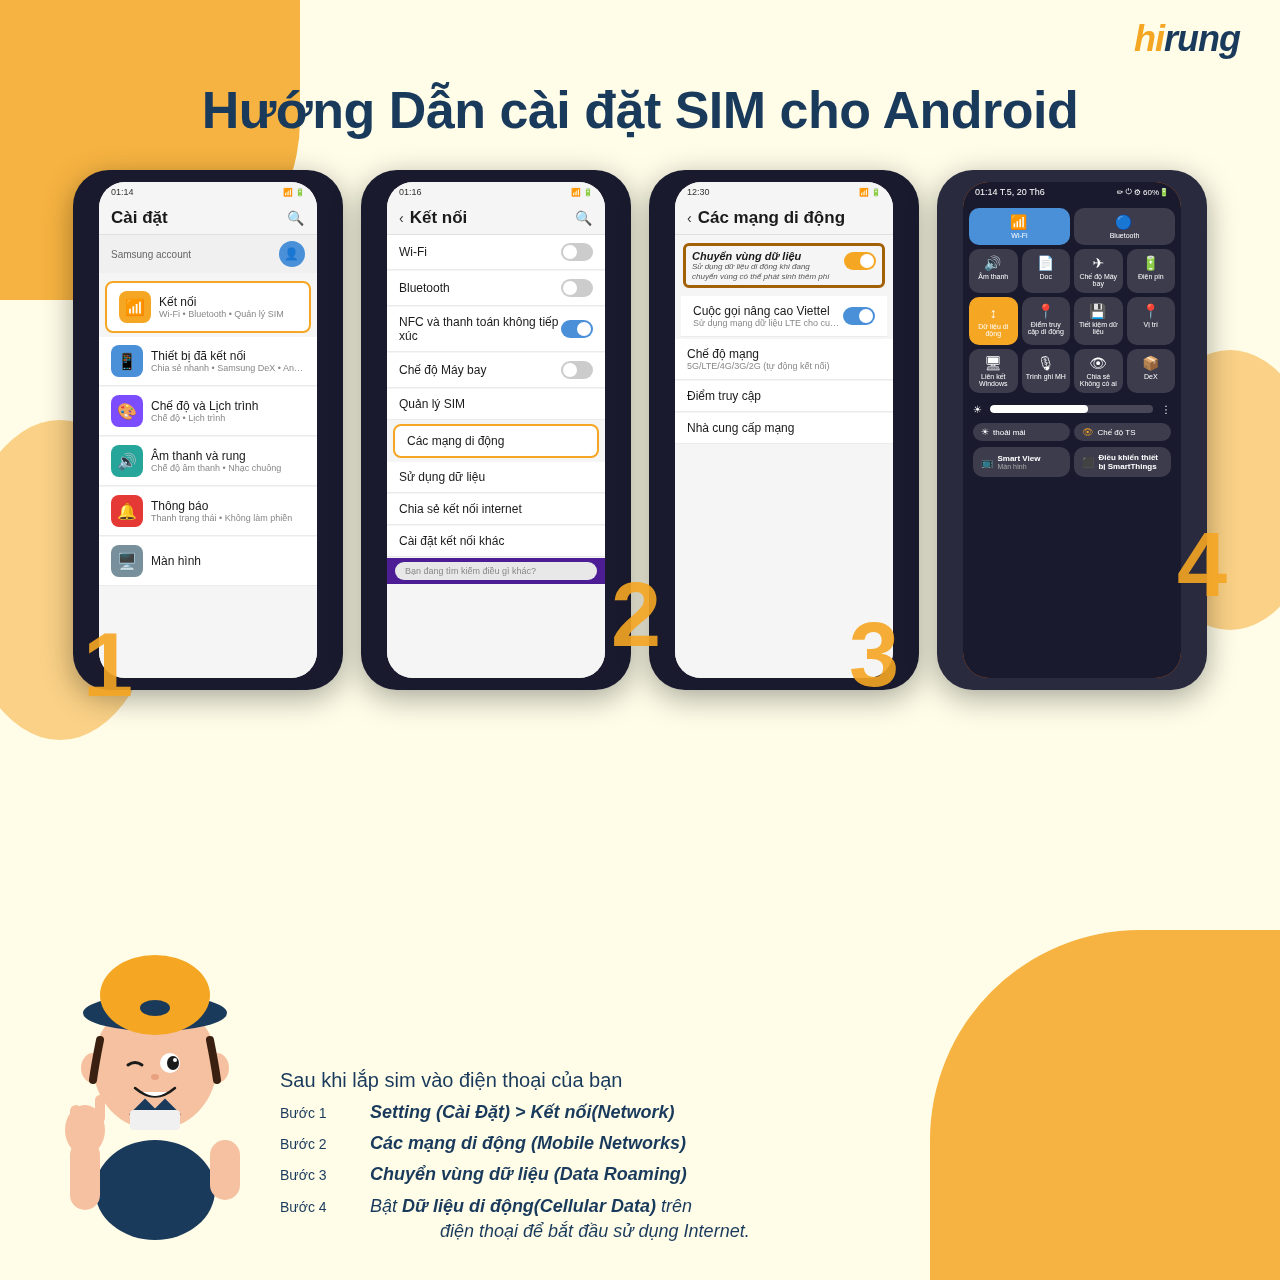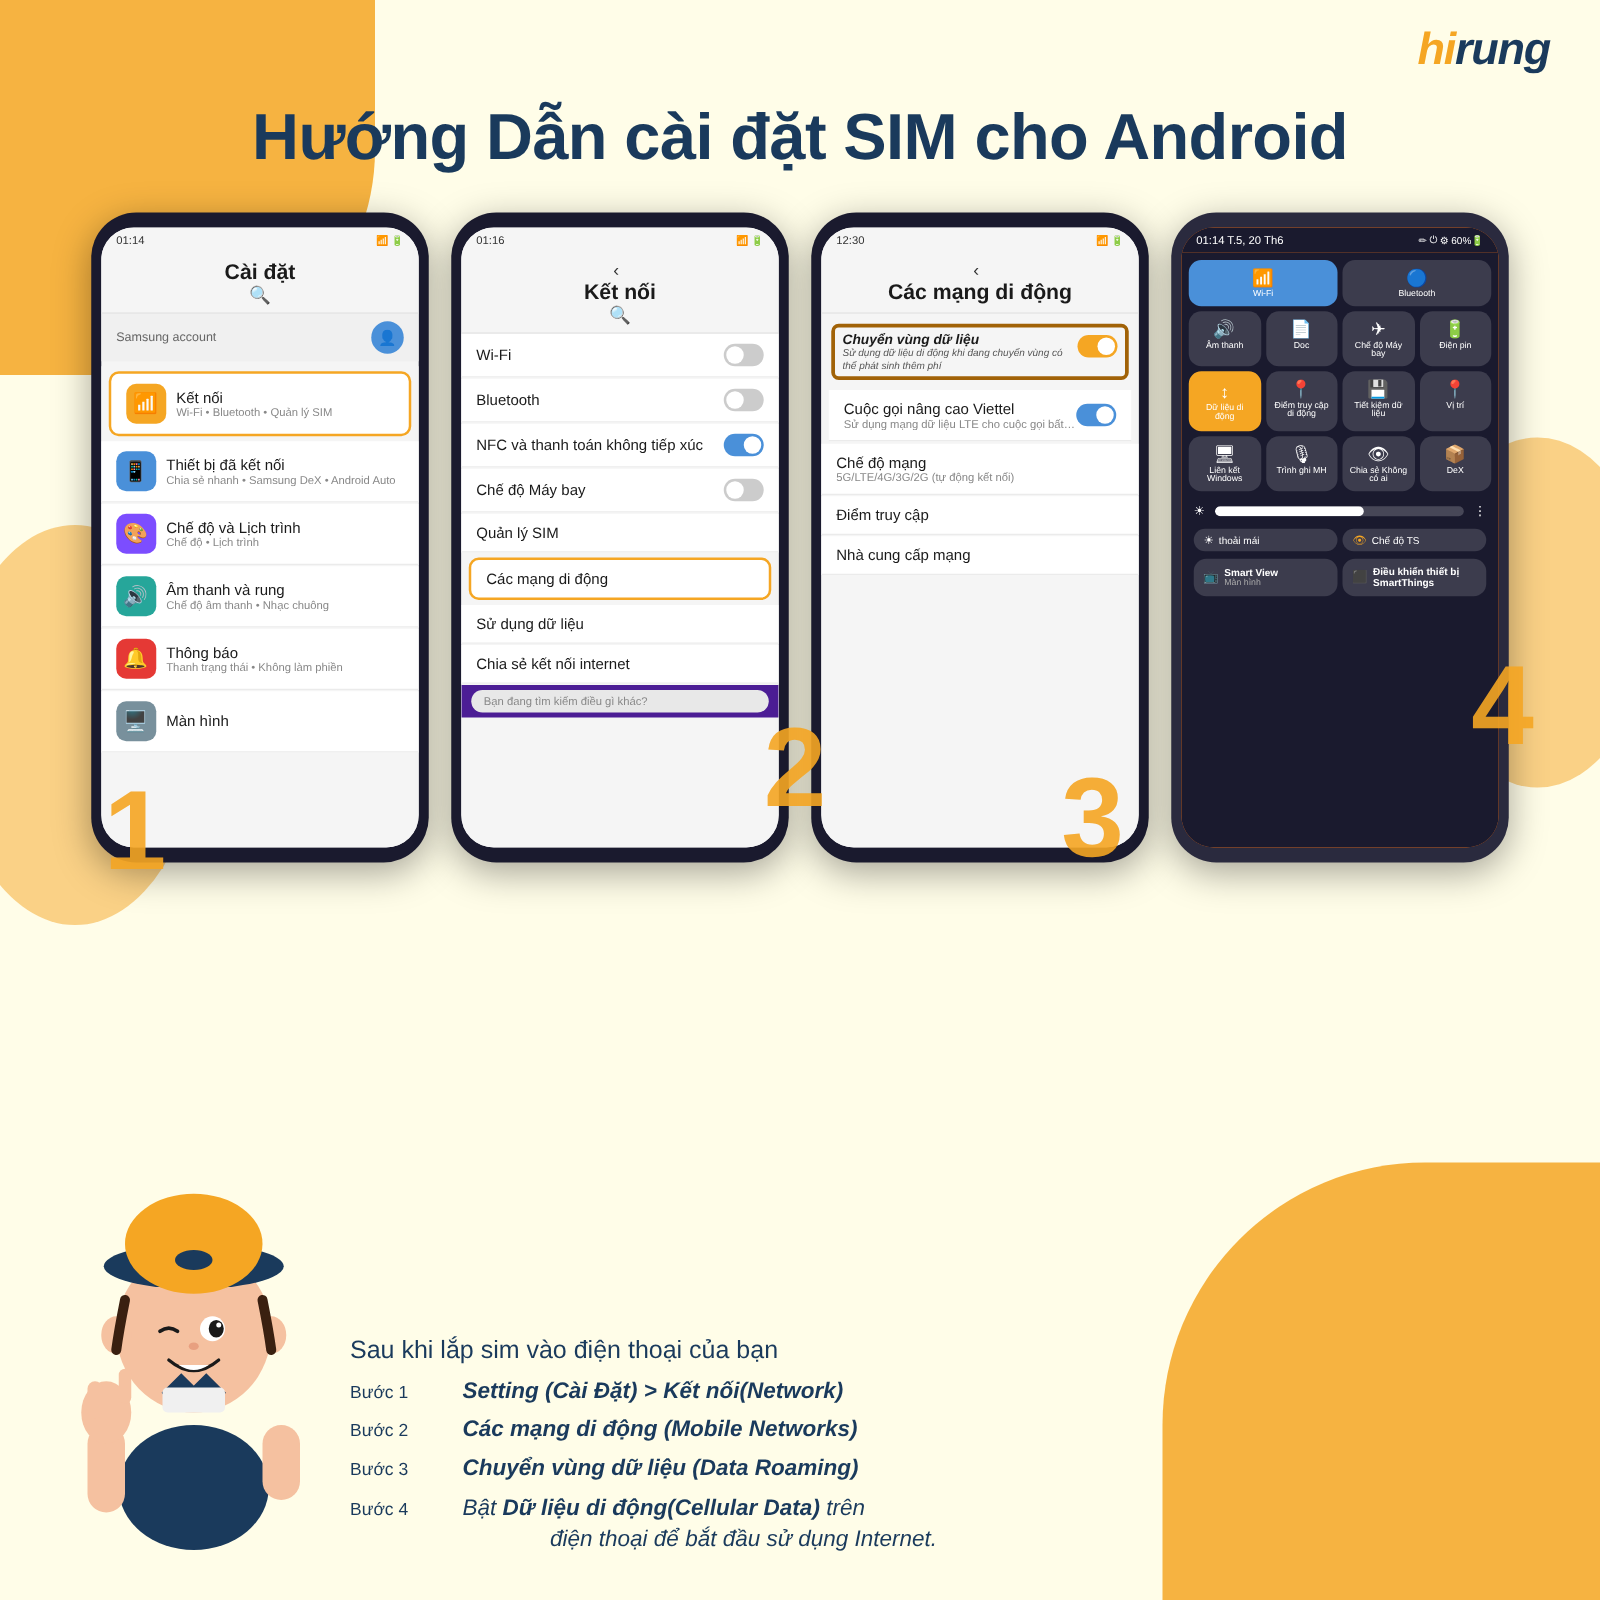--- a/index.html
+++ b/index.html
@@ -95,21 +95,21 @@
       flex-direction: column;
       align-items: center;
     }
 
     
     .phone-frame {
       width: 270px;
       height: 520px;
       background: #1a1a2e;
       border-radius: 36px;
-      padding: 12px 8px;
+      padding: 12px 26px;
       position: relative;
       box-shadow: 0 8px 30px rgba(0,0,0,0.35);
       overflow: hidden;
     }
     .phone-frame.light-frame {
       background: #2a2a3e;
     }
 
     
     .phone-screen {
@@ -135,21 +135,20 @@
     }
     .status-icons { display: flex; gap: 2px; align-items: center; font-size: 8px; }
 
     
     .app-header {
       display: flex;
       align-items: center;
       padding: 6px 12px;
       background: #f5f5f5;
       border-bottom: 1px solid #e0e0e0;
-      flex-direction: column;
     }
     .app-header-title {
       font-size: 17px;
       font-weight: 600;
       color: #1a1a1a;
       flex: 1;
     }
     .back-arrow { color: #333; font-size: 14px; margin-right: 6px; }
     .search-icon { color: #333; font-size: 14px; }
 
@@ -509,20 +508,25 @@
               <div class="setting-title">Sử dụng dữ liệu</div>
             </div>
           </div>
 
           <div class="setting-item">
             <div class="setting-text">
               <div class="setting-title">Chia sẻ kết nối internet</div>
             </div>
           </div>
 
+          <div class="setting-item">
+            <div class="setting-text">
+              <div class="setting-title">Cài đặt kết nối khác</div>
+            </div>
+          </div>
 
           <div class="search-bar-container">
             <div class="search-bar">Bạn đang tìm kiếm điều gì khác?</div>
           </div>
         </div>
       </div>
     </div>
 
     <div class="step-number" style="bottom: 30px; right: -30px;">2</div>
   </div>

